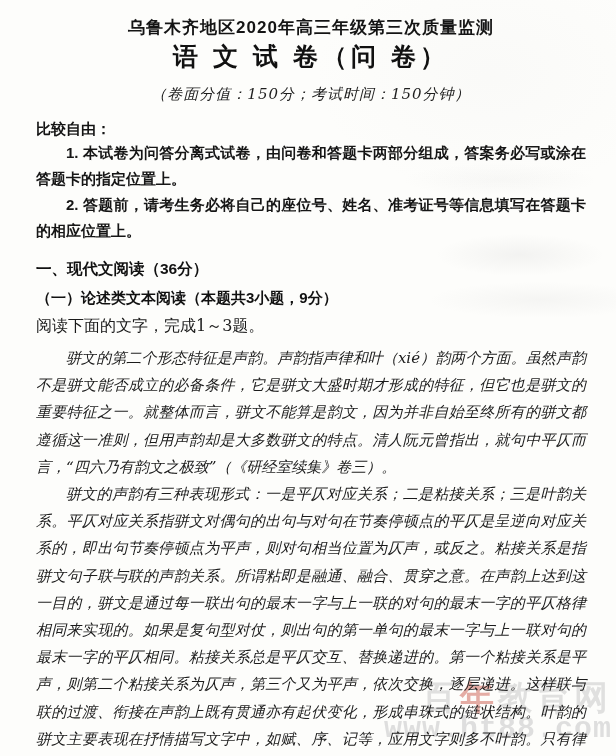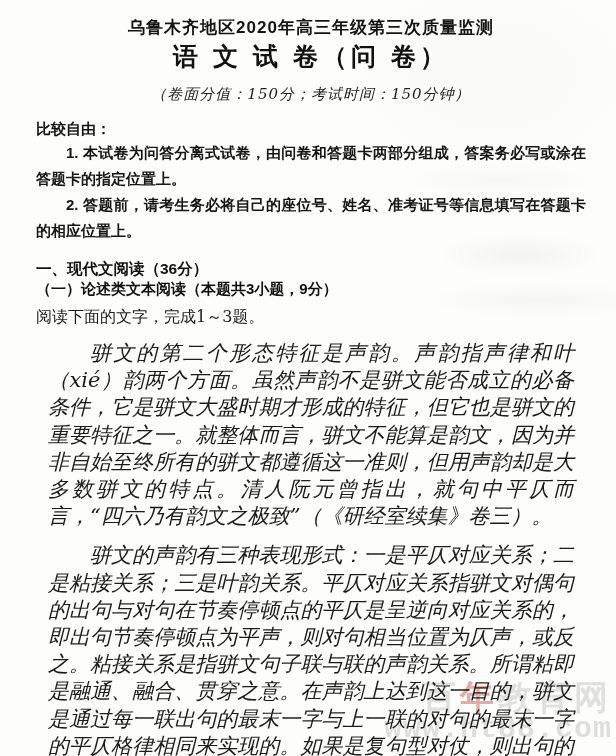--- a/index.html
+++ b/index.html
@@ -79,36 +79,37 @@
     font-weight: bold;
     font-size: 15.5px;
     margin-top: 16px;
     color: #111;
   }
 
   .sub-heading {
     font-family: "Liberation Sans", "DejaVu Sans", sans-serif;
     font-weight: bold;
     font-size: 15px;
+    margin-top: 9px;
     color: #111;
   }
 
   .instruction {
     font-size: 16px;
     margin-top: 8px;
     color: #1a1a1a;
   }
 
   .passage {
     margin-top: 8px;
   }
 
   .passage p {
-    margin: 12px;
-    font-size: 21px;
+    margin: 0;
+    font-size: 15px;
     font-style: italic;         
     line-height: 27.2px;
     text-indent: 2em;
     text-align: justify;
     color: #1b1b1b;
   }
 
   .watermark {
     position: absolute;
     right: 4px;

